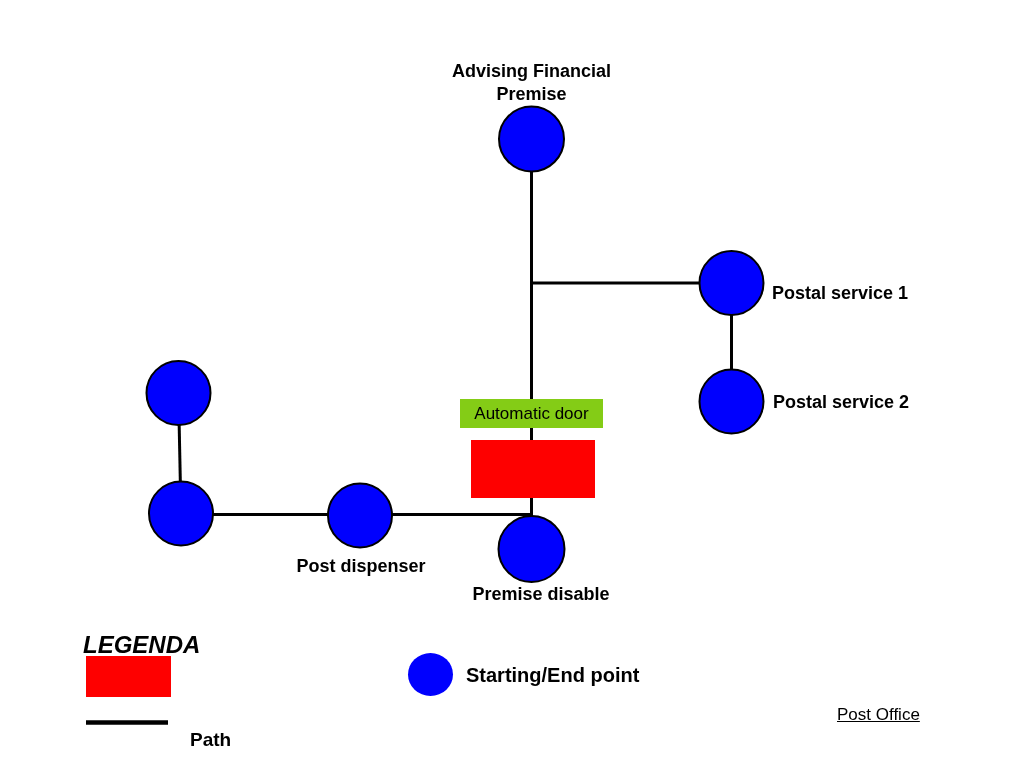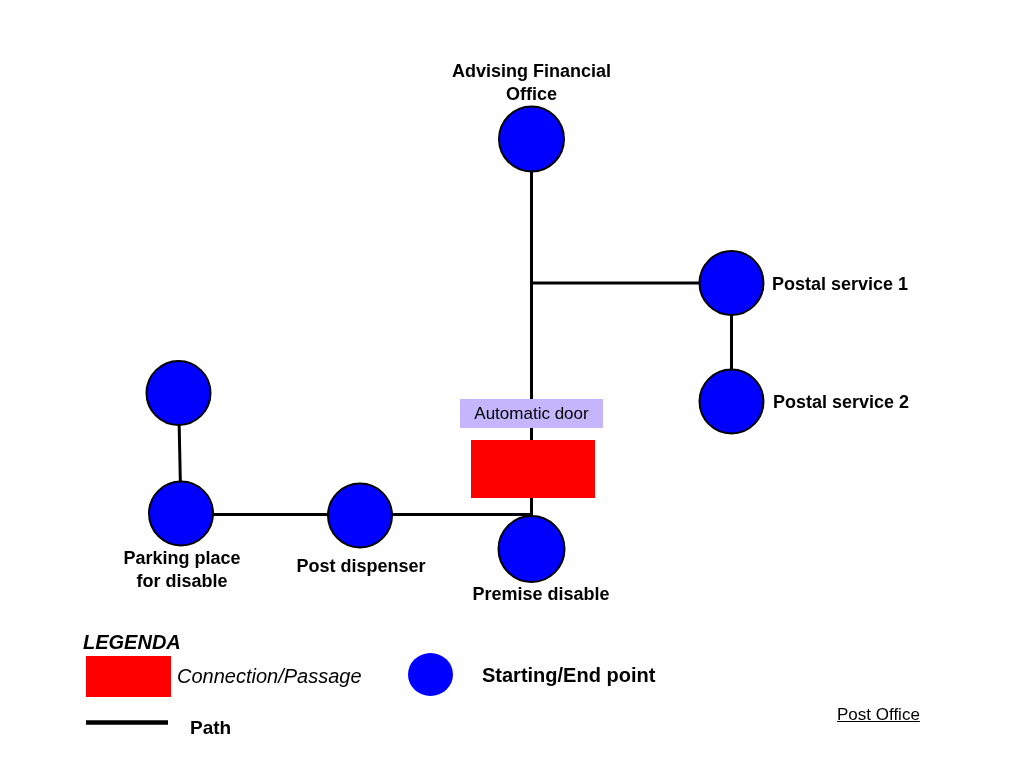--- a/index.html
+++ b/index.html
@@ -15,31 +15,31 @@
   svg.canvas { position: absolute; left: 0; top: 0; }
   .lbl { position: absolute; color: #000; white-space: nowrap; }
   .node-label {
     font-weight: bold;
     font-size: 18px;
     line-height: 23px;
     text-align: center;
     white-space: normal;
   }
   .door-label {
-    background: #c4b5fd;
+    background: #84cc16;
     font-size: 17px;
     font-weight: normal;
     display: flex;
     align-items: center;
     justify-content: center;
   }
-  .legend-title { font-size: 20px; font-weight: bold; font-style: italic; }
+  .legend-title { font-size: 24px; font-weight: bold; font-style: italic; }
   .legend-conn  { font-size: 20px; font-style: italic; }
-  .legend-point { font-size: 20px; font-weight: bold; margin-left: 16px; }
-  .legend-path  { font-size: 19px; font-weight: bold; }
+  .legend-point { font-size: 20px; font-weight: bold; }
+  .legend-path  { font-size: 19px; font-weight: bold; margin-top: 12px; }
   .footer-link  { font-size: 17px; text-decoration: underline; text-align: right; }
 </style>
 </head>
 <body>
 
 <div class="stage">
 
   <svg class="canvas" width="1024" height="768" viewBox="0 0 1024 768">
 
     <g stroke-width="3">
@@ -64,42 +64,37 @@
 
     <g>
       <rect x="86" y="656" width="85" height="41" fill="#fe0000"></rect>
       <ellipse cx="430.5" cy="674.5" rx="22.5" ry="21.5" fill="#0000fe"></ellipse>
       <line x1="86" y1="722.5" x2="168" y2="722.5" stroke-width="4.5" stroke="#000000"></line>
     </g>
   </svg>
 
   <div class="lbl node-label" style="left:401px; top:60px; width:261px;">
     <span>Advising Financial</span><br>
-    <span>Office</span>
+    <span>Premise</span>
   </div>
 
-  <div class="lbl node-label" style="left:772px; top:273px; text-align:left;">Postal service 1</div>
+  <div class="lbl node-label" style="left:772px; top:282px; text-align:left;">Postal service 1</div>
 
   <div class="lbl node-label" style="left:773px; top:391px; text-align:center;">Postal service 2</div>
 
 
-  <div class="lbl node-label" style="left:82px; top:547px; width:200px;">
-    <span>Parking place</span><br>
-    <span>for disable</span>
-  </div>
 
   <div class="lbl node-label" style="left:261px; top:555px; width:200px;">Post dispenser</div>
 
   <div class="lbl node-label" style="left:441px; top:583px; width:200px;">Premise disable</div>
 
   <div class="lbl door-label" style="left:460px; top:399px; width:143px; height:29px;">Automatic door</div>
 
   <div class="lbl legend-title" style="left:83px; top:631px;">LEGENDA</div>
 
-  <div class="lbl legend-conn" style="left:177px; top:665px;">Connection/Passage</div>
 
   <div class="lbl legend-point" style="left:466px; top:664px;">Starting/End point</div>
 
   <div class="lbl legend-path" style="left:190px; top:717px;">Path</div>
 
   <div class="lbl footer-link" style="left:837px; top:705px;">Post Office</div>
 
 </div>
 
 </body></html>

